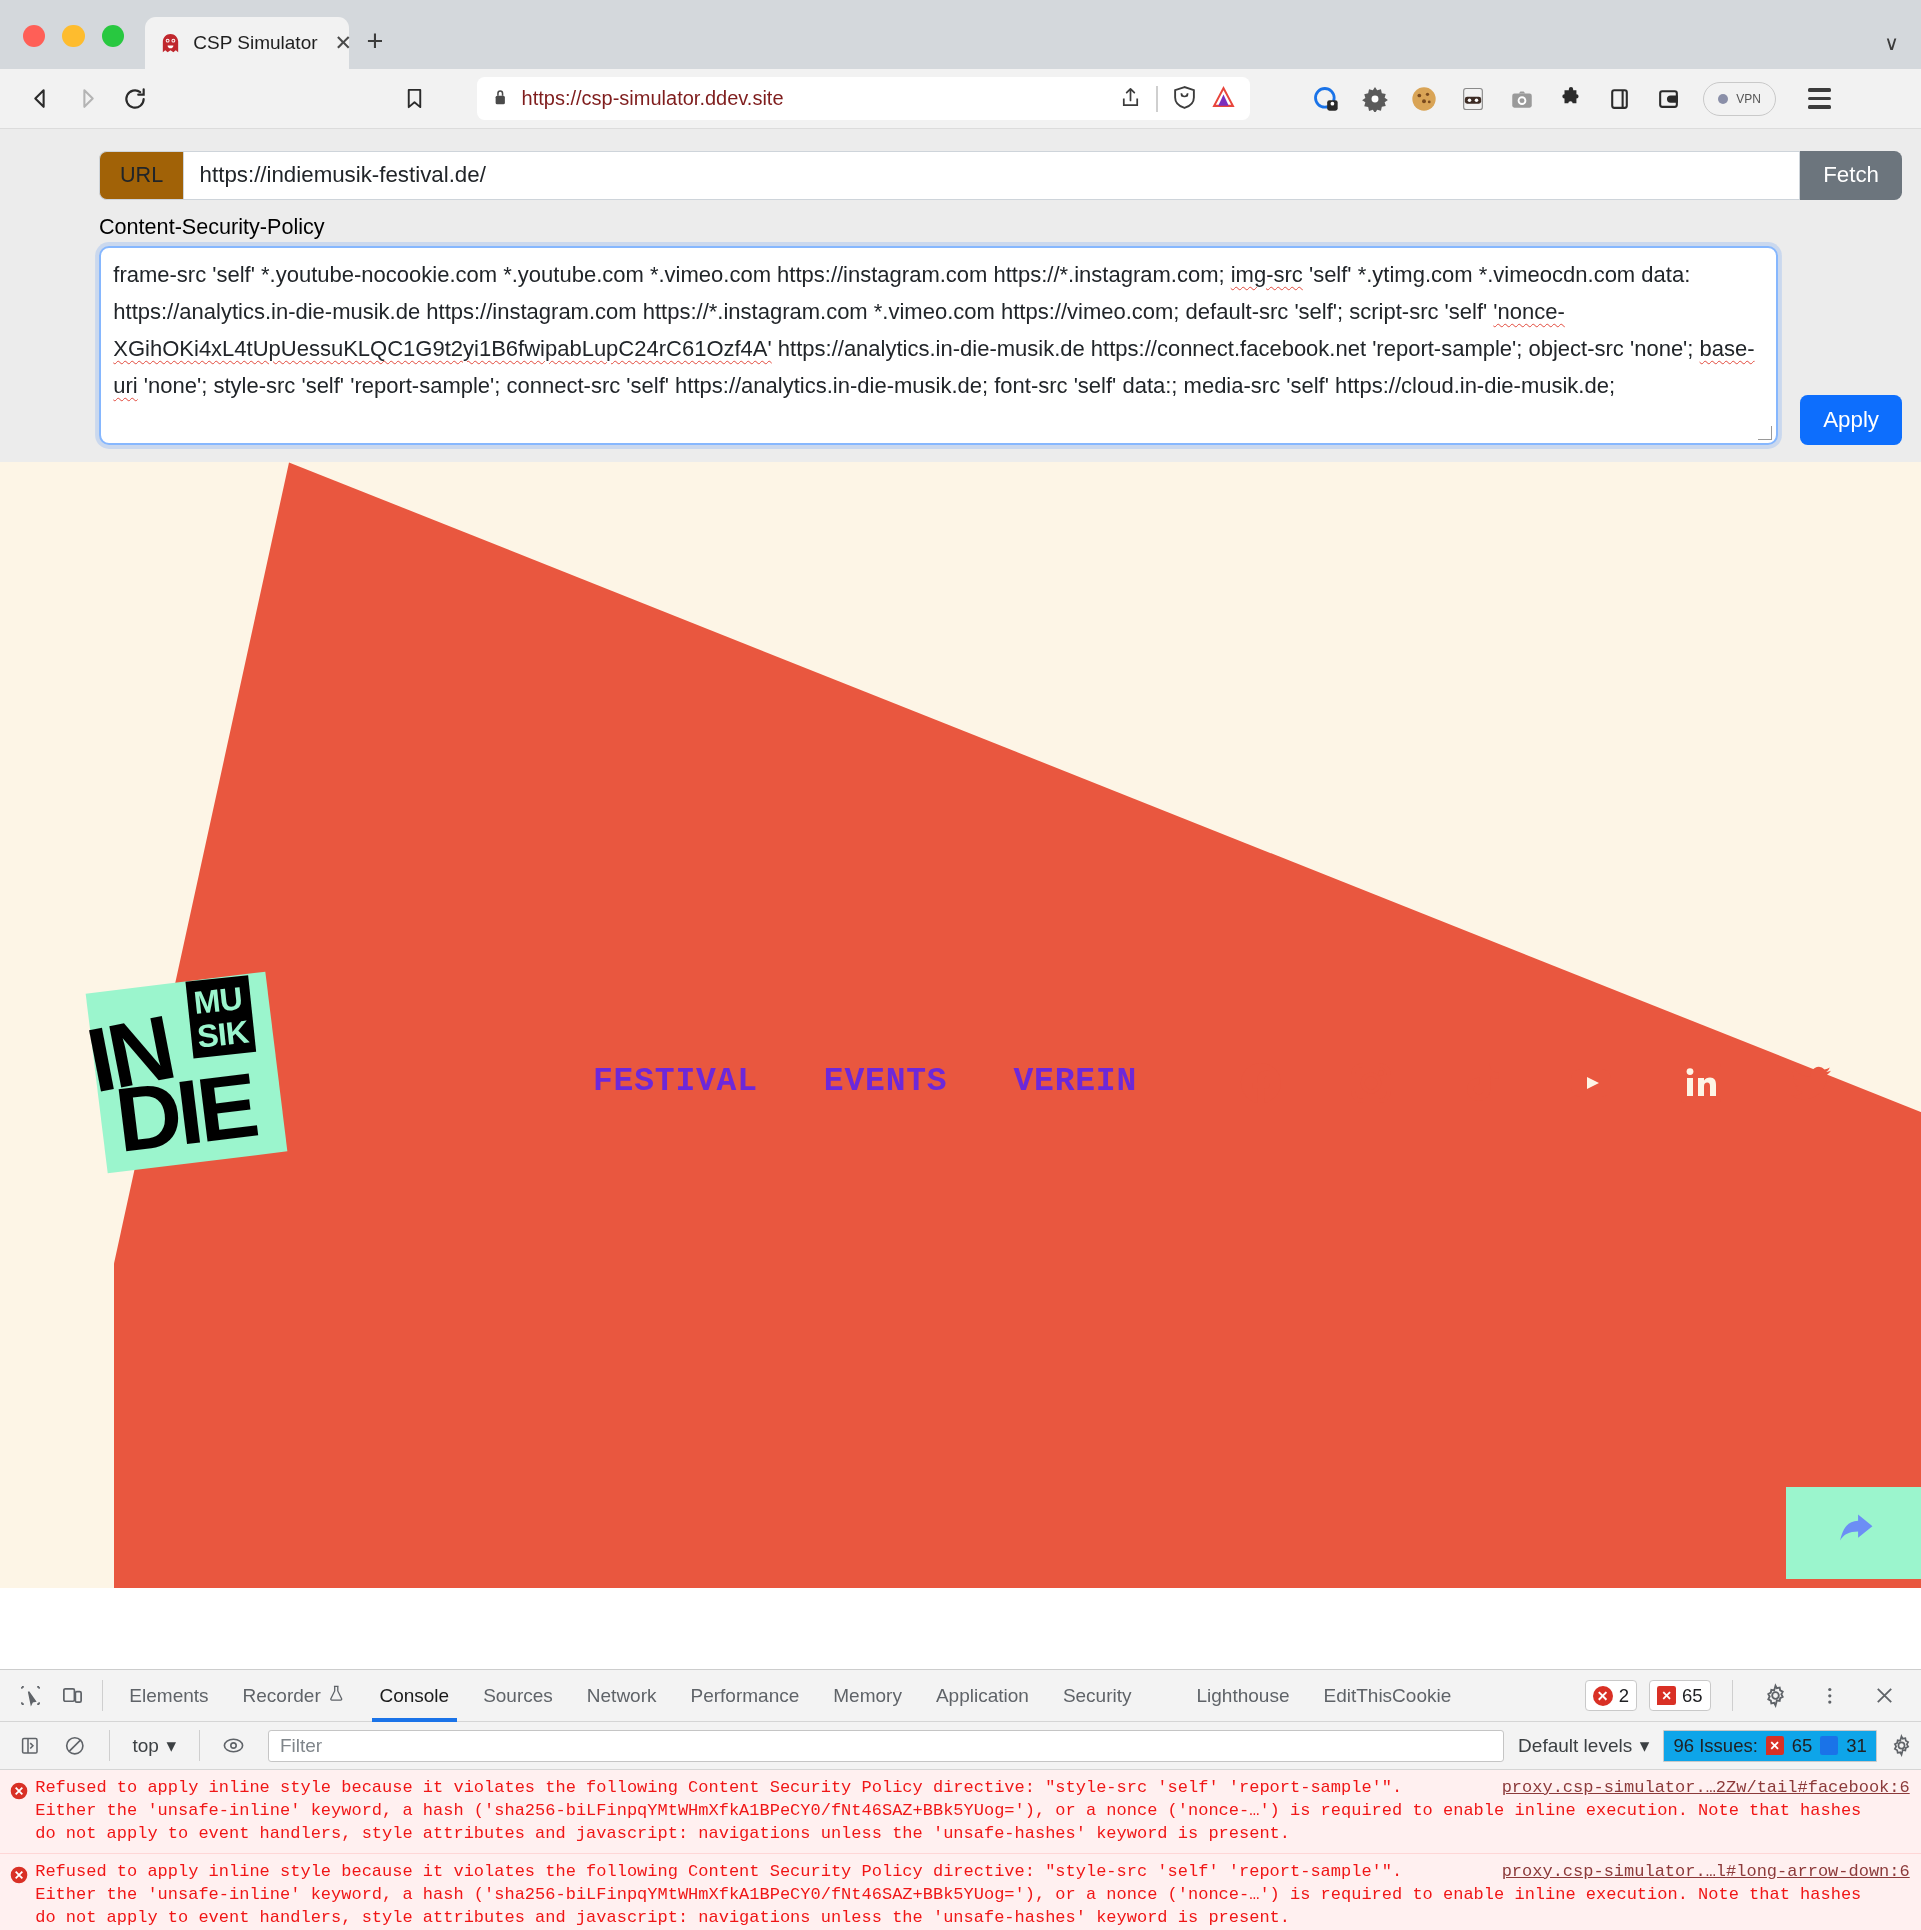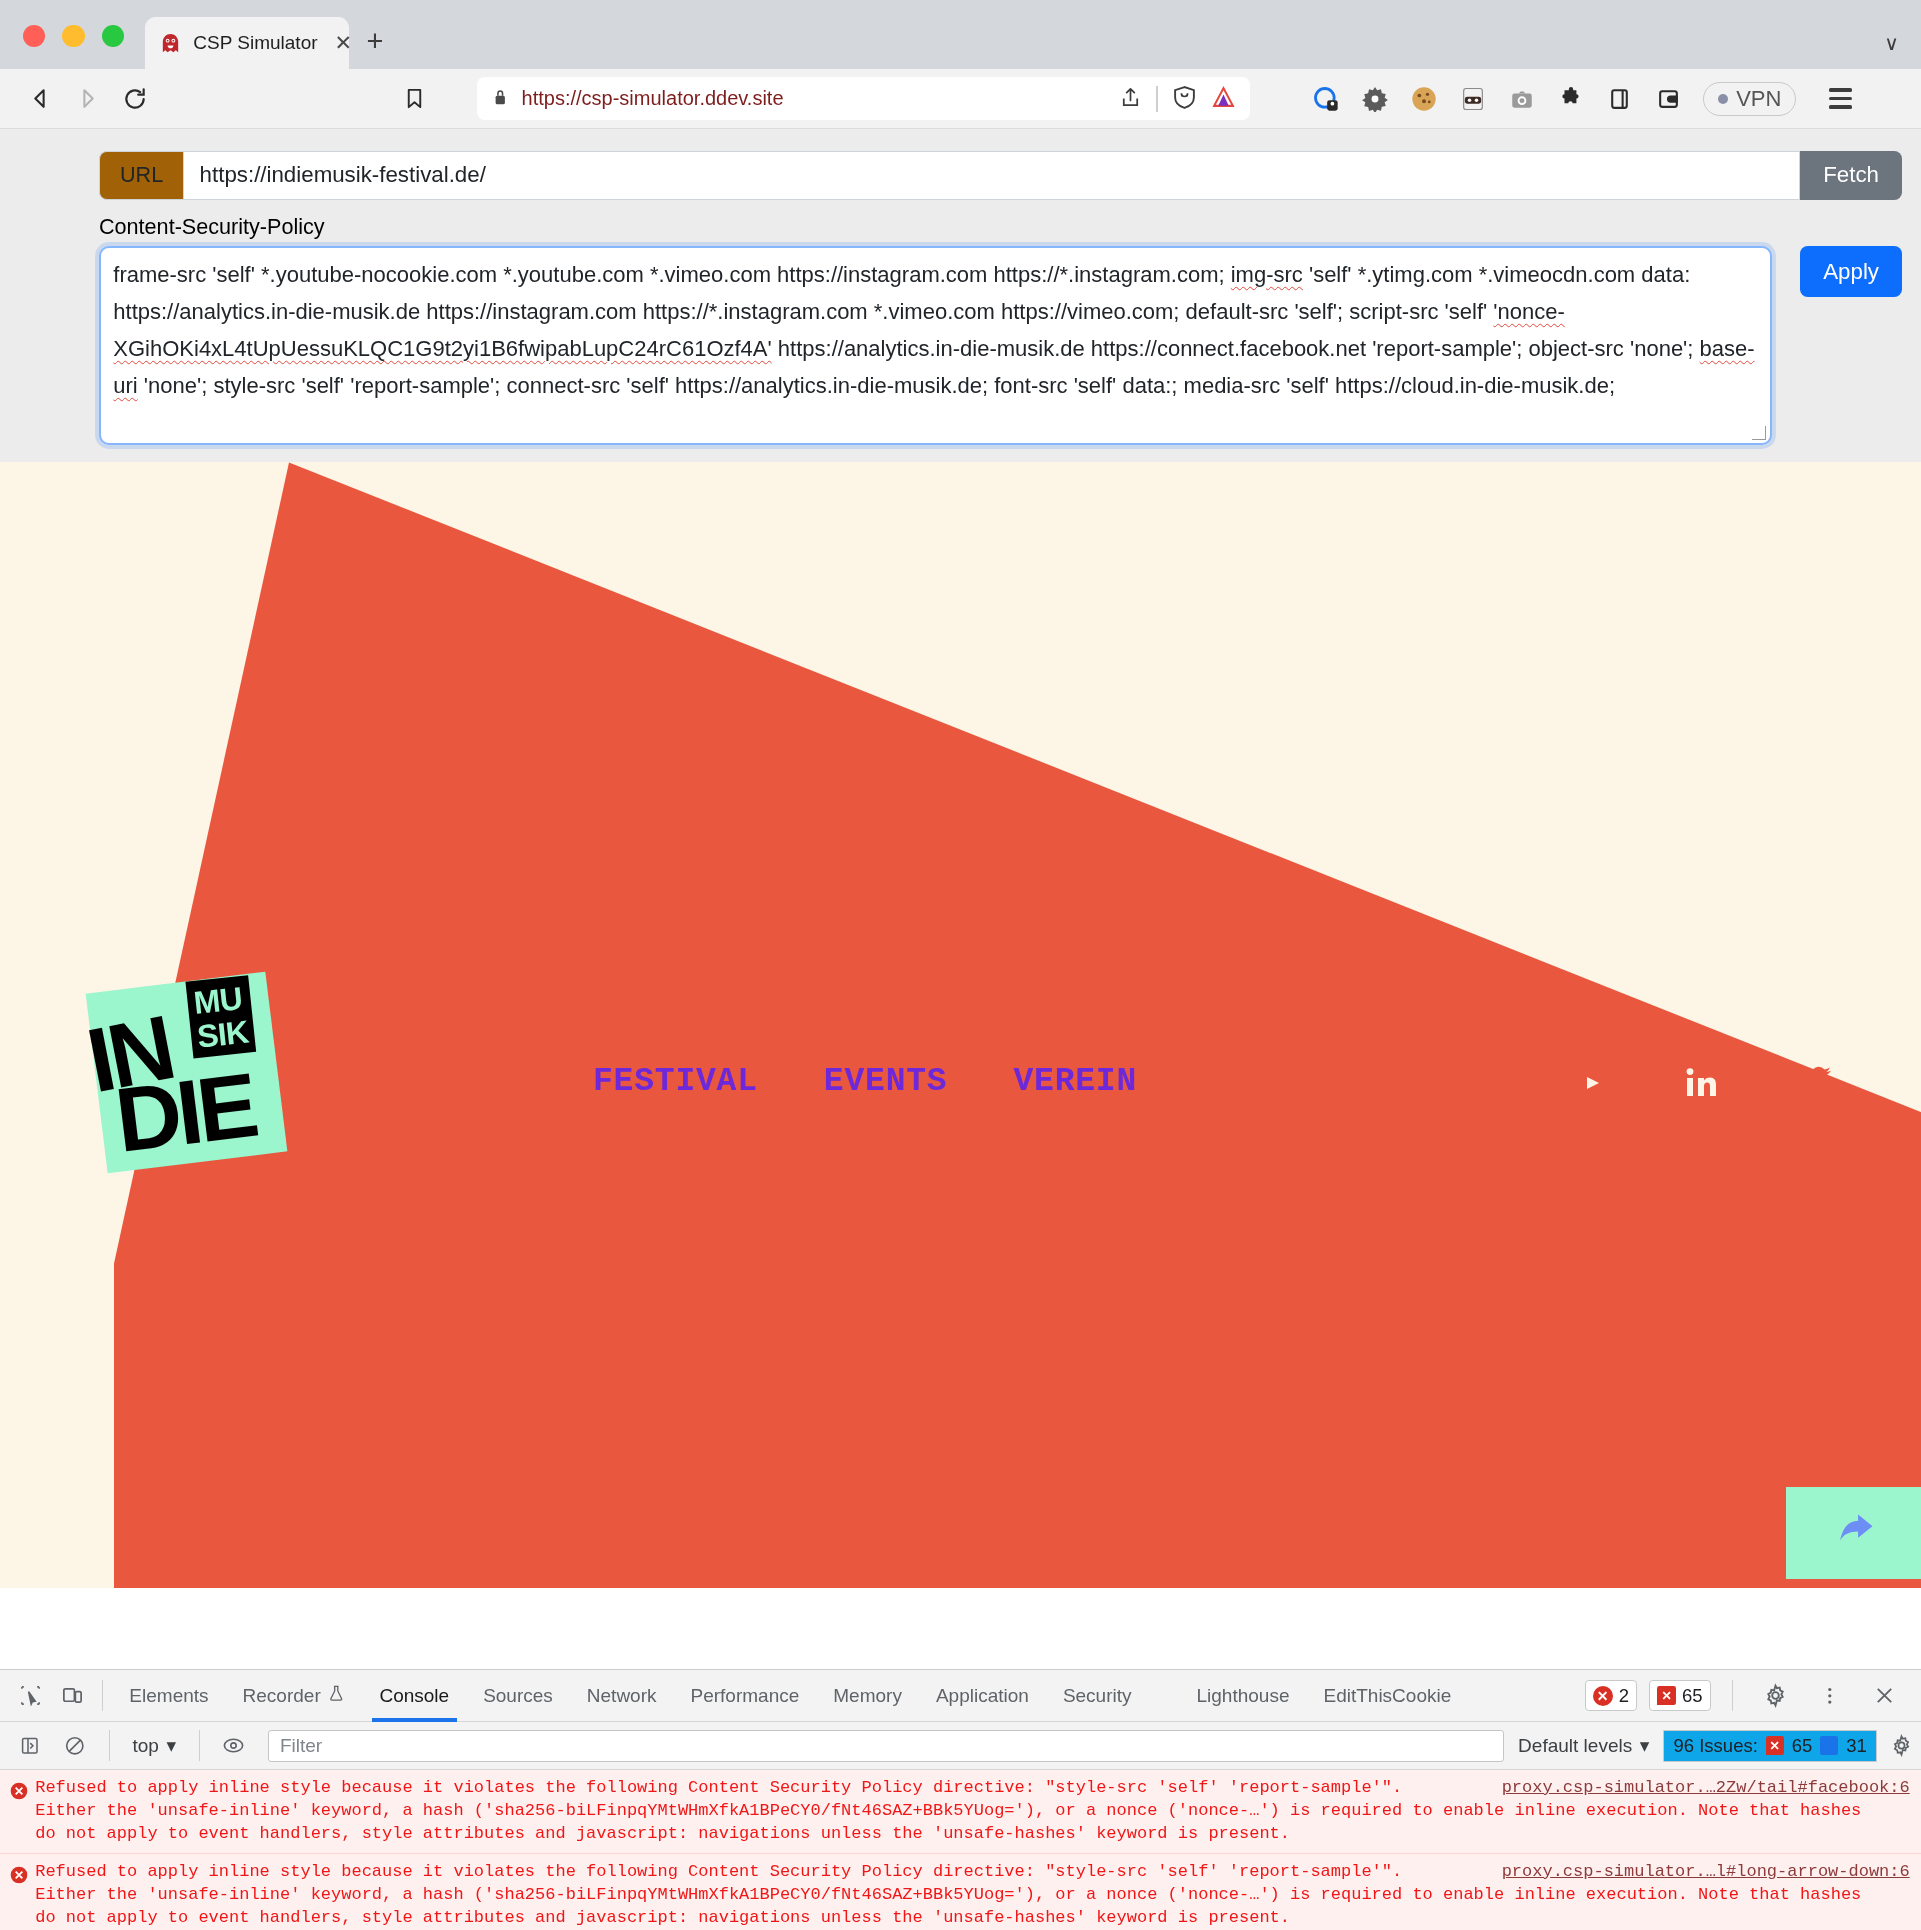--- a/index.html
+++ b/index.html
@@ -43,21 +43,21 @@
     border-radius: 7.7px; display: flex; align-items: center; padding: 0 14px; gap: 12.3px;
     margin-left: 35px;
   }
   .url-text { font-size: 20px; color: #7f1d1d; white-space: nowrap; }
   .url-right { margin-left: auto; display: flex; align-items: center; gap: 14px; }
   .vdiv { width: 1.5px; height: 26px; background: #cfcfcf; }
   .ext-icons { display: flex; align-items: center; gap: 20px; margin-left: 54px; }
   .ext-ic { width: 29px; height: 29px; display:flex; align-items:center; justify-content:center; }
   .vpn-pill {
     border: 1.5px solid #c9c9c9; border-radius: 20px; height: 34px; display: flex;
-    align-items: center; gap: 7.7px; padding: 0 14px; color: #555; font-size: 22px;
+    align-items: center; gap: 7.7px; padding: 0 14px; color: #555; font-size: 12px;
   }
   .vpn-pill .vdot { width: 10px; height: 10px; border-radius: 50%; background: #8a8fa8; }
   .burger { display: flex; flex-direction: column; gap: 5.4px; margin-left: 12.3px; }
   .burger i { display:block; width: 23px; height: 3.1px; background: #3c3c3c; border-radius: 1.5px; }
 
   
   .sim-panel { background: #ececec; padding: 21.6px 0 17px 0; }
   .sim-row { display: flex; align-items: stretch; padding: 0 20px 0 99px; }
   .url-group { display: flex; flex: 1; }
   .url-addon {
@@ -79,21 +79,21 @@
   .csp-display {
     flex: 1; height: 199px; border: 2.3px solid #86b7fe; border-radius: 10px;
     background: #fff; font-size: 22px; line-height: 37px; color: #212529;
     padding: 7.7px 12.3px; position: relative; overflow: hidden;
     box-shadow: 0 0 0 3.9px rgba(13,110,253,0.15);
     word-break: break-word;
   }
   .squig { text-decoration: underline wavy #e24a3d 1.2px; text-underline-offset: 3.9px; }
   .resize-grip { position: absolute; right: 4.6px; bottom: 3.1px; width: 14px; height: 14px;
     border-right: 1.5px solid #999; border-bottom: 1.5px solid #999; transform: skew(0deg); }
-  .apply-wrap { display: flex; align-items: flex-start; padding-left: 28px; height: 199px; }
+  .apply-wrap { display: flex; align-items: flex-end; padding-left: 22px; height: 199px; }
   .apply-btn {
     background: #0d6efd; color: #fff; border: none; border-radius: 7.7px;
     font-size: 22.3px; padding: 12.3px 23px; font-family: "Liberation Sans", sans-serif;
   }
 
   
   .site { position: relative; width: 1922px; height: 1126px; background: #fdf5e6; overflow: hidden; }
   .wedge2 {
     position: absolute; left: 0; top: 0; width: 1922px; height: 1126px;
     background: #e9573f;

